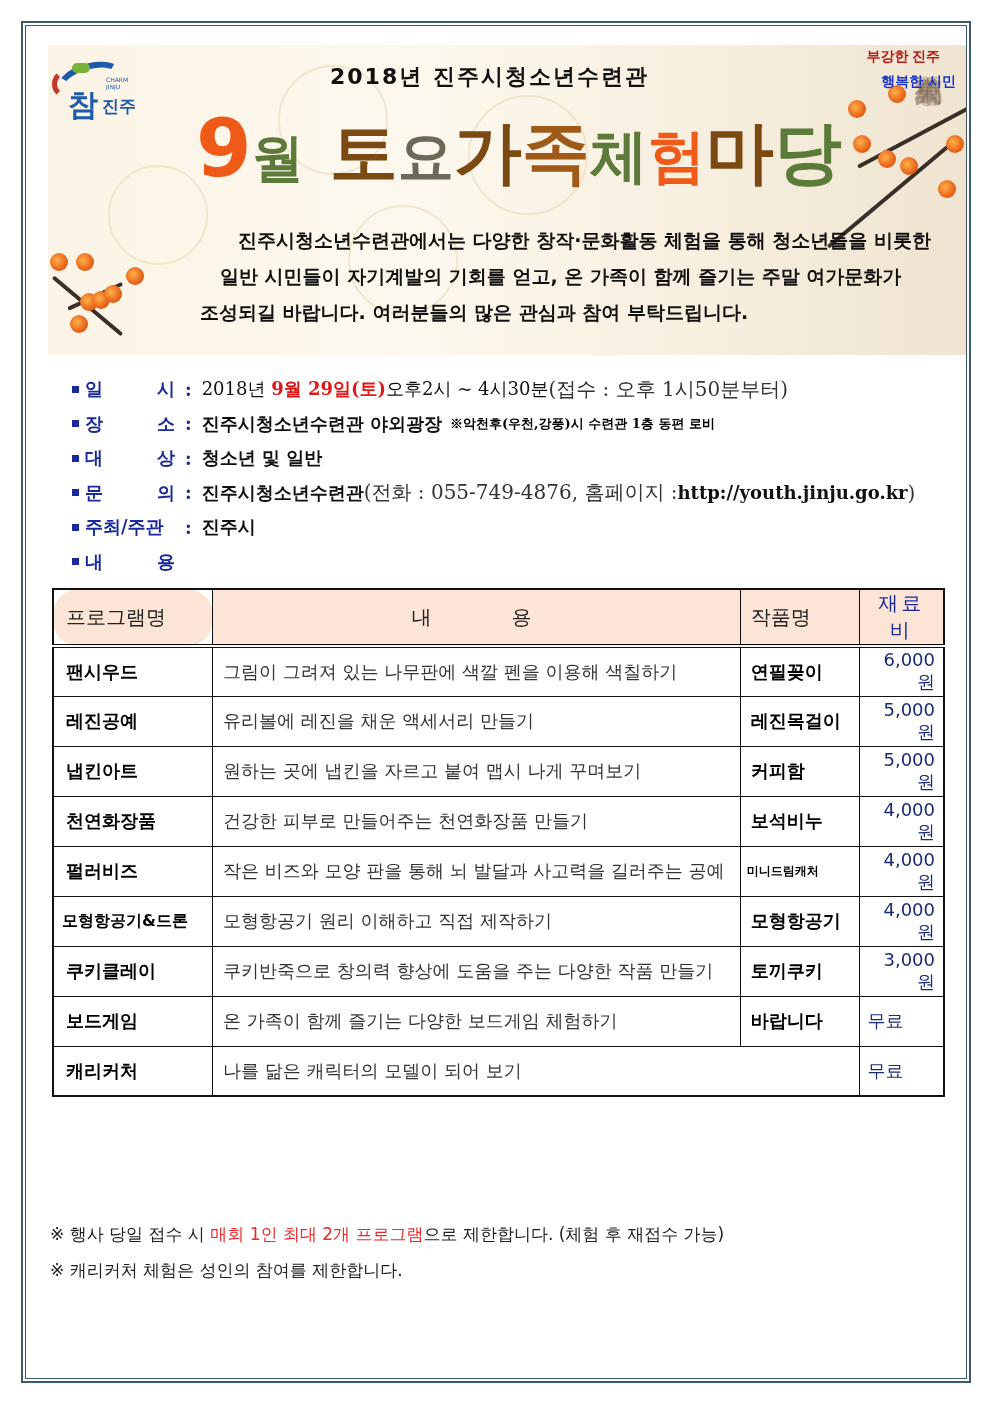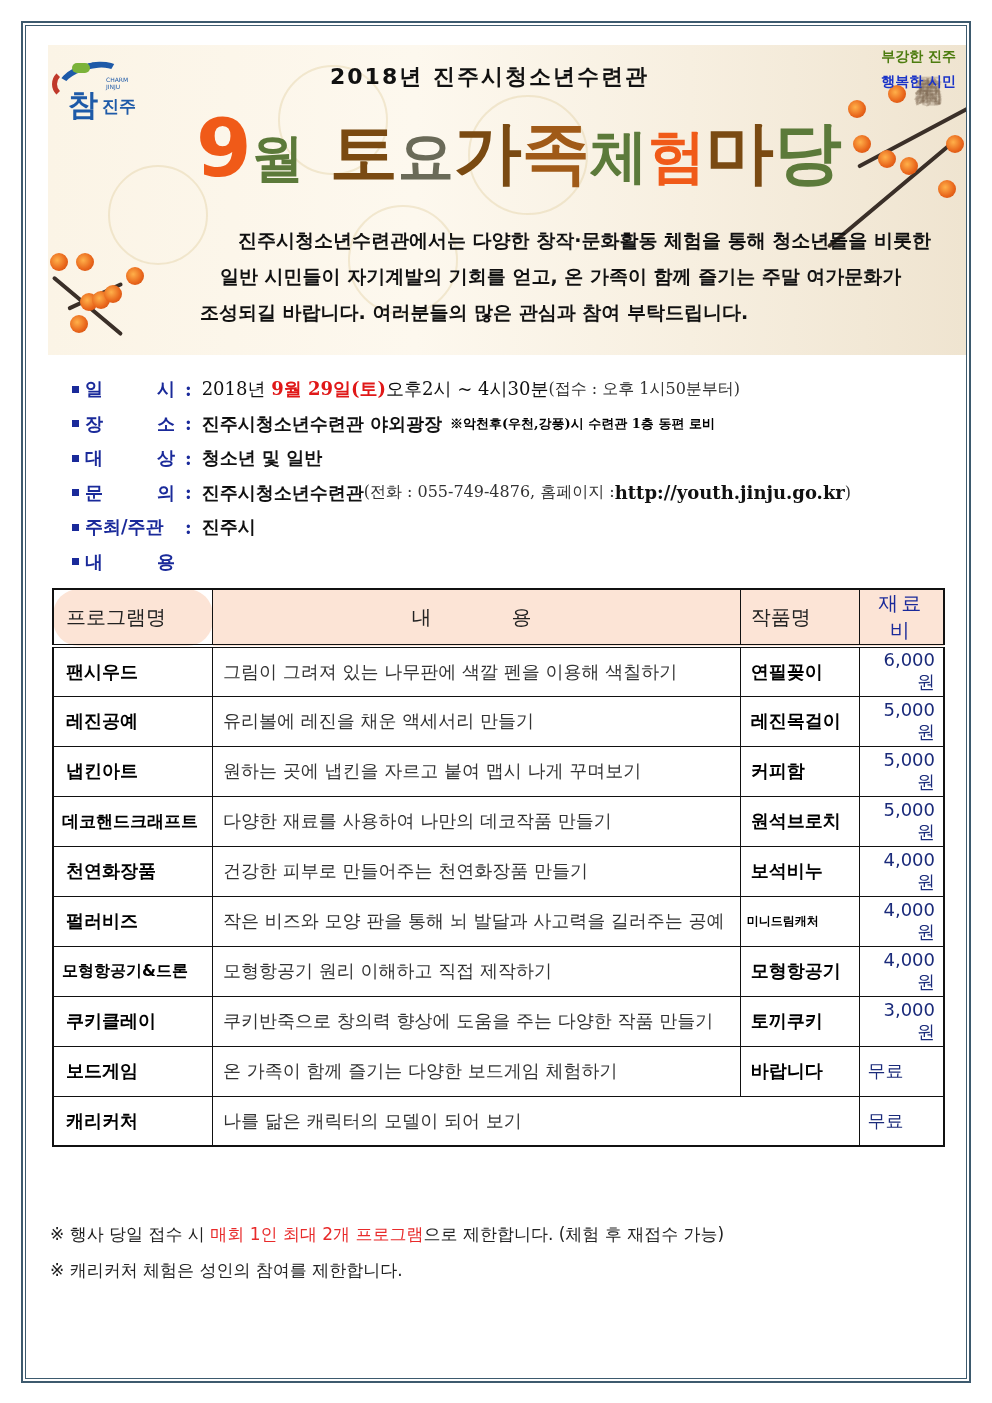--- a/index.html
+++ b/index.html
@@ -15,21 +15,21 @@
 
   .logo { position: absolute; left: 50px; top: 55px; width: 90px; height: 70px; }
   .logo .swoosh { position: absolute; left: 6px; top: 8px; width: 70px; height: 40px; border: 6px solid #1e5aa8; border-color: #1e5aa8 transparent transparent transparent; border-radius: 50%; transform: rotate(-15deg); }
   .logo .swoosh2 { position: absolute; left: 2px; top: 14px; width: 30px; height: 30px; border: 5px solid #e03030; border-color: transparent transparent transparent #c0392b; border-radius: 50%; }
   .logo .dot { position: absolute; left: 22px; top: 8px; width: 18px; height: 10px; background: #7bb33a; border-radius: 6px; }
   .logo .cham { position: absolute; left: 18px; top: 30px; font-size: 30px; font-weight: bold; color: #1e5aa8; font-family: "DejaVu Serif", serif; }
   .logo .jinju { position: absolute; left: 52px; top: 40px; font-size: 17px; font-weight: bold; color: #1e5aa8; }
   .logo .eng { position: absolute; left: 56px; top: 21px; font-size: 6px; color: #1e5aa8; line-height: 7px; }
 
   .org-title { position: absolute; left: 330px; top: 62px; font-size: 22px; font-weight: bold; letter-spacing: 2px; color: #111; }
-  .slogan1 { position: absolute; right: 36px; top: 48px; font-size: 14px; font-weight: bold; color: #4d7c0f; }
+  .slogan1 { position: absolute; right: 52px; top: 48px; font-size: 14px; font-weight: bold; color: #b91c1c; font-family: Liberation Serif, serif; }
   .slogan2 { position: absolute; right: 36px; top: 73px; font-size: 14px; font-weight: bold; color: #1a33c8; }
 
   .main-title { position: absolute; left: 196px; top: 102px; height: 100px; white-space: nowrap; font-weight: bold; font-family: "DejaVu Sans", sans-serif; }
   .main-title span { display: inline-block; vertical-align: baseline; }
   .mt-9 { font-size: 80px; color: #f05a18; }
   .mt-wol { font-size: 52px; color: #5c7a3a; margin-right: 26px; }
   .mt-big { font-size: 68px; }
 
   .intro { position: absolute; left: 200px; top: 222px; width: 750px; font-size: 19px; font-weight: bold; color: #111; line-height: 36px; font-family: "DejaVu Sans", sans-serif; }
   .intro p { white-space: nowrap; }
@@ -38,21 +38,21 @@
   .branch { position: absolute; height: 4px; background: #3a2f28; border-radius: 2px; transform-origin: left center; }
 
   .info { position: absolute; left: 72px; top: 372px; font-family: "DejaVu Serif", serif; font-size: 18px; }
   .info-row { height: 34.5px; display: flex; align-items: center; white-space: nowrap; }
   .bullet { display: inline-block; width: 7px; height: 7px; background: #1a2a9a; margin-right: 6px; }
   .lbl { color: #1a2a9a; font-weight: bold; display: inline-block; width: 100px; letter-spacing: 0; }
   .colon { color: #1a2a9a; font-weight: bold; margin-right: 10px; }
   .val { color: #111; }
   .val.b { font-weight: bold; }
   .red { color: #e01818; font-weight: bold; }
-  .gray { color: #333; font-size: 16px; }
+  .gray { color: #333; font-size: 20px; }
   .small { font-size: 13px; font-weight: bold; margin-left: 8px; }
 
   table.prog { position: absolute; left: 52px; top: 588px; width: 893px; border-collapse: collapse; font-family: "DejaVu Sans", sans-serif; }
   table.prog td, table.prog th { border: 1px solid #111; height: 50px; font-size: 18px; }
   table.prog { border: 2px solid #111; }
   table.prog thead th { background: #fce4d6; font-weight: normal; height: 50px; border-bottom: 4px double #111; font-size: 20px; }
   .c-name { width: 160px; text-align: justify; text-align-last: justify; padding: 0 12px; font-weight: bold; border-radius: 26px; }
   .c-desc { width: 529px; padding: 0 10px; color: #333; font-size: 17px; text-align: left; }
   th.c-desc { text-align: center; letter-spacing: 80px; padding-left: 80px; color: #222; }
   .c-work { width: 119px; text-align: justify; text-align-last: justify; padding: 0 10px; font-weight: bold; }
@@ -183,26 +183,20 @@
         <td class="c-work">레진목걸이</td>
         <td class="c-fee">5,000원</td>
       </tr>
     <tr>
         <td class="c-name">냅킨아트</td>
         <td class="c-desc">원하는 곳에 냅킨을 자르고 붙여 맵시 나게 꾸며보기</td>
         <td class="c-work">커피함</td>
         <td class="c-fee">5,000원</td>
       </tr>
     <tr>
-        <td class="c-name" style="font-size:17px;padding:0 8px">데코핸드크래프트</td>
-        <td class="c-desc">다양한 재료를 사용하여 나만의 데코작품 만들기</td>
-        <td class="c-work">원석브로치</td>
-        <td class="c-fee">5,000원</td>
-      </tr>
-    <tr>
         <td class="c-name">천연화장품</td>
         <td class="c-desc">건강한 피부로 만들어주는 천연화장품 만들기</td>
         <td class="c-work">보석비누</td>
         <td class="c-fee">4,000원</td>
       </tr>
     <tr>
         <td class="c-name">펄러비즈</td>
         <td class="c-desc">작은 비즈와 모양 판을 통해 뇌 발달과 사고력을 길러주는 공예</td>
         <td class="c-work" style="font-size:12px;padding:0 6px">미니드림캐처</td>
         <td class="c-fee">4,000원</td>

